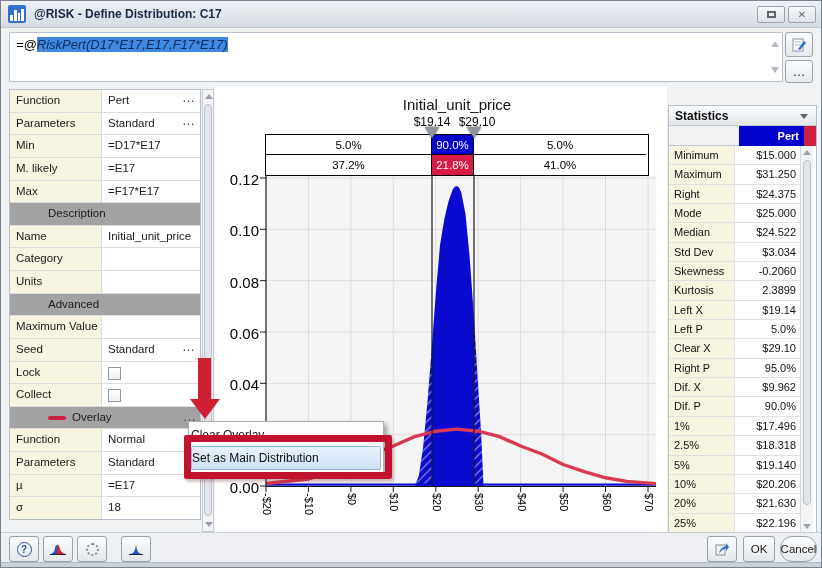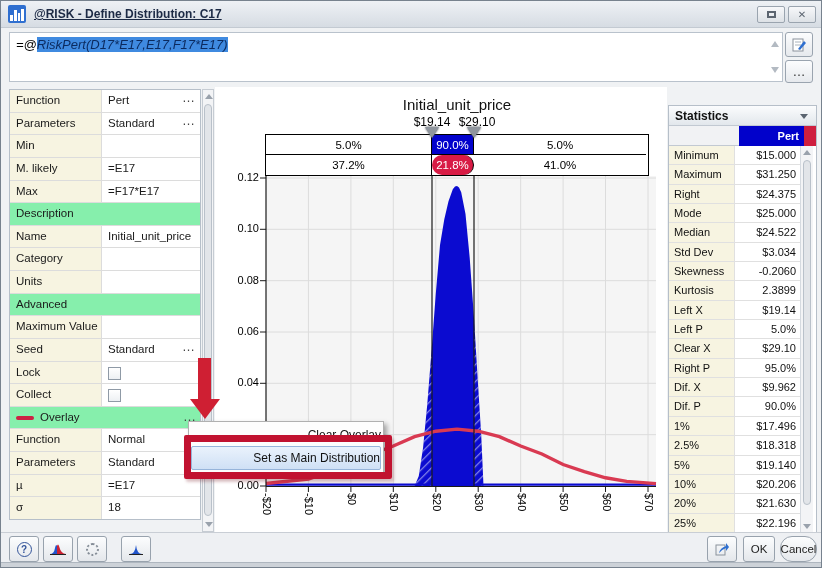--- a/index.html
+++ b/index.html
@@ -2,38 +2,38 @@
 <html><head>
 <meta charset="utf-8">
 <style>
   html,body{margin:0;padding:0;background:#9aa3ad;}
   *{box-sizing:border-box;font-family:"Liberation Sans","DejaVu Sans",sans-serif;}
   .win{position:relative;width:822px;height:568px;background:#f0f2f4;border:1px solid #77828e;overflow:hidden;}
   
   .titlebar{position:absolute;left:0;top:0;width:100%;height:27px;background:linear-gradient(#eef1f5,#d6dce3);border-bottom:1px solid #c3cad2;display:flex;align-items:center;}
   .appicon{width:18px;height:18px;margin:0 8px 0 7px;background:#2f6fd0;border-radius:2px;display:flex;align-items:flex-end;justify-content:center;gap:1px;padding:2px;}
   .appicon i{display:block;width:3px;background:#fff;}
-  .title{font-size:12px;font-weight:bold;color:#1c2a45;text-decoration:underline;}
+  .title{font-size:12px;font-weight:bold;color:#1c2a45;}
   .winbtn{position:absolute;top:5px;width:28px;height:17px;background:linear-gradient(#f7f8fa,#dde1e6);border:1px solid #9aa4af;border-radius:2px;display:flex;align-items:center;justify-content:center;color:#5c6570;font-size:10px;font-weight:bold;}
   .maxglyph{width:9px;height:7px;border:2px solid #5c6570;}
   
   .formulabox{position:absolute;left:8px;top:31px;width:774px;height:50px;background:#fff;border:1px solid #b9c2cc;font-style:italic;}
   .formulatext{position:absolute;left:6px;top:4px;font-size:13px;color:#000;white-space:nowrap;}
   .formulatext .sel{background:#3f8ae0;color:#0b2a5e;}
   .fscroll{position:absolute;right:3px;width:0;height:0;}
   .fup{top:8px;border-left:4px solid transparent;border-right:4px solid transparent;border-bottom:6px solid #b3bac2;}
   .fdn{bottom:8px;border-left:4px solid transparent;border-right:4px solid transparent;border-top:6px solid #b3bac2;}
   .sidebtn{position:absolute;left:784px;width:28px;background:linear-gradient(#fcfdfe,#e6e9ed);border:1px solid #9aa4af;border-radius:3px;display:flex;align-items:center;justify-content:center;font-size:13px;color:#333;}
   
   .ptable{position:absolute;left:8px;top:88px;width:192px;height:431px;border:1px solid #b6bfc9;display:flex;flex-direction:column;background:#fff;font-size:11.5px;color:#1a1a1a;}
   .prow{flex:1;display:flex;border-bottom:1px solid #dcdcdc;align-items:stretch;min-height:0;}
   .prow:last-child{border-bottom:none;}
   .plabel{width:92px;background:#f7f4e1;border-right:1px solid #dcdcdc;padding:4px 0 0 6px;}
   .pvalue{flex:1;background:#fff;padding:4px 0 0 6px;position:relative;}
-  .prow.section{background:#86efac;}
+  .prow.section{background:#a3a3a3;padding-left:32px;}
   .prow.section .pslabel{padding:4px 0 0 6px;display:flex;align-items:flex-start;gap:6px;width:100%;}
   .ell{position:absolute;right:4px;top:0px;font-size:13px;color:#444;letter-spacing:1px;cursor:pointer;}
   .ells{position:absolute;right:4px;top:2px;font-size:13px;color:#444;}
   .cbox{width:13px;height:13px;border:1px solid #8f9aa6;background:linear-gradient(#fff,#edf0f3);margin-top:1px;}
   .odash{display:inline-block;width:18px;height:4px;background:#cc2244;border-radius:2px;margin-top:5px;}
   .vscroll{position:absolute;left:201px;top:88px;width:12px;height:443px;background:#f3f4f6;border:1px solid #c6ccd3;}
   .thumb{position:absolute;left:1px;width:8px;background:#e2e5e9;border:1px solid #b9c1ca;border-radius:4px;}
   .sarr{position:absolute;left:2px;width:0;height:0;}
   .up{border-left:4px solid transparent;border-right:4px solid transparent;border-bottom:5px solid #9aa2ac;}
   .dn{border-left:4px solid transparent;border-right:4px solid transparent;border-top:5px solid #9aa2ac;}
@@ -42,28 +42,28 @@
   .ctitle{position:absolute;left:265px;top:95px;width:382px;text-align:center;font-size:15px;color:#111;}
   .dlabel{position:absolute;top:114px;font-size:12px;color:#000;width:60px;text-align:center;}
   .marker{position:absolute;top:126px;width:0;height:0;border-left:7px solid transparent;border-right:7px solid transparent;border-top:11px solid #8f959d;filter:drop-shadow(0 0 1px #3c4148);z-index:3;}
   .bands{position:absolute;left:264px;top:133px;width:384px;height:42px;border:1px solid #000;display:flex;flex-wrap:wrap;z-index:2;background:#fff;font-size:11.5px;}
   .bcell{height:20px;line-height:20px;text-align:center;border-bottom:1px solid #000;}
   .bcell.b2{border-bottom:none;}
   .bc-l{width:166px;border-right:1px solid #000;}
   .bc-m{width:42px;border-right:1px solid #000;}
   .bc-r{width:172px;}
   .bc-blue{background:#0202cc;color:#fff;}
-  .bc-red{background:#d81b45;color:#fff;border-radius:10px;}
+  .bc-red{background:#d81b45;color:#fff;}
   .ylabels{position:absolute;left:222px;top:170px;width:36px;height:322px;display:flex;flex-direction:column;justify-content:space-between;z-index:1;}
-  .ylabels span{display:block;height:14px;font-size:11px;text-align:right;color:#000;}
+  .ylabels span{display:block;height:14px;font-size:15px;text-align:right;color:#000;}
   .xlabels{position:absolute;left:258px;top:492px;width:396px;height:36px;display:flex;justify-content:space-between;z-index:1;}
   .xlabels span{display:block;width:14px;font-size:11px;color:#000;writing-mode:vertical-rl;height:36px;}
   
   .menu{position:absolute;left:187px;top:420px;width:196px;background:#fdfdfd;border:1px solid #b0b0b0;box-shadow:3px 3px 5px rgba(0,0,0,.35);z-index:10;padding:2px;font-size:12px;color:#111;}
-  .mitem{height:22px;line-height:22px;text-align:right;}
+  .mitem{height:22px;line-height:22px;text-align:left;}
   .mitem.selected{background:linear-gradient(#eaf2fc,#cfe0f5);border:1px solid #96b4da;border-radius:2px;height:24px;line-height:22px;}
   .redbox{position:absolute;left:183px;top:434px;width:208px;height:44px;border:7px solid #c11230;border-radius:2px;z-index:11;box-shadow:2px 3px 3px rgba(120,20,30,.25);}
   .arrowshaft{position:absolute;left:197px;top:357px;width:13px;height:41px;background:#cf1f33;z-index:11;}
   .arrowhead{position:absolute;left:189px;top:398px;width:0;height:0;border-left:15px solid transparent;border-right:15px solid transparent;border-top:20px solid #cf1f33;z-index:11;}
   
   .stats{position:absolute;left:667px;top:104px;width:149px;height:445px;background:#fff;border:1px solid #b6bfc9;font-size:11px;color:#111;}
   .shead{position:absolute;left:0;top:0;width:100%;height:20px;background:linear-gradient(#fbfcfd,#e2e7ec);border-bottom:1px solid #c2c9d2;font-size:12px;font-weight:bold;padding:3px 0 0 6px;}
   .chev{position:absolute;right:8px;top:8px;width:0;height:0;border-left:4px solid transparent;border-right:4px solid transparent;border-top:5px solid #5a6470;}
   .scolhead{position:absolute;left:0;top:20px;width:100%;height:20px;display:flex;}
   .scol-blank{width:70px;background:#f1f2f4;border-bottom:1px solid #c2c9d2;}
@@ -128,20 +128,21 @@
     <div class="prow">
         <div class="plabel">Function</div>
         <div class="pvalue"><span>Pert</span><span class="ell">…</span></div>
       </div>
     <div class="prow">
         <div class="plabel">Parameters</div>
         <div class="pvalue"><span>Standard</span><span class="ell">…</span></div>
       </div>
     <div class="prow">
         <div class="plabel">Min</div>
+        <div class="pvalue"><span>=D17*E17</span></div>
       </div>
     <div class="prow">
         <div class="plabel">M. likely</div>
         <div class="pvalue"><span>=E17</span></div>
       </div>
     <div class="prow">
         <div class="plabel">Max</div>
         <div class="pvalue"><span>=F17*E17</span></div>
       </div>
     <div class="prow section">

